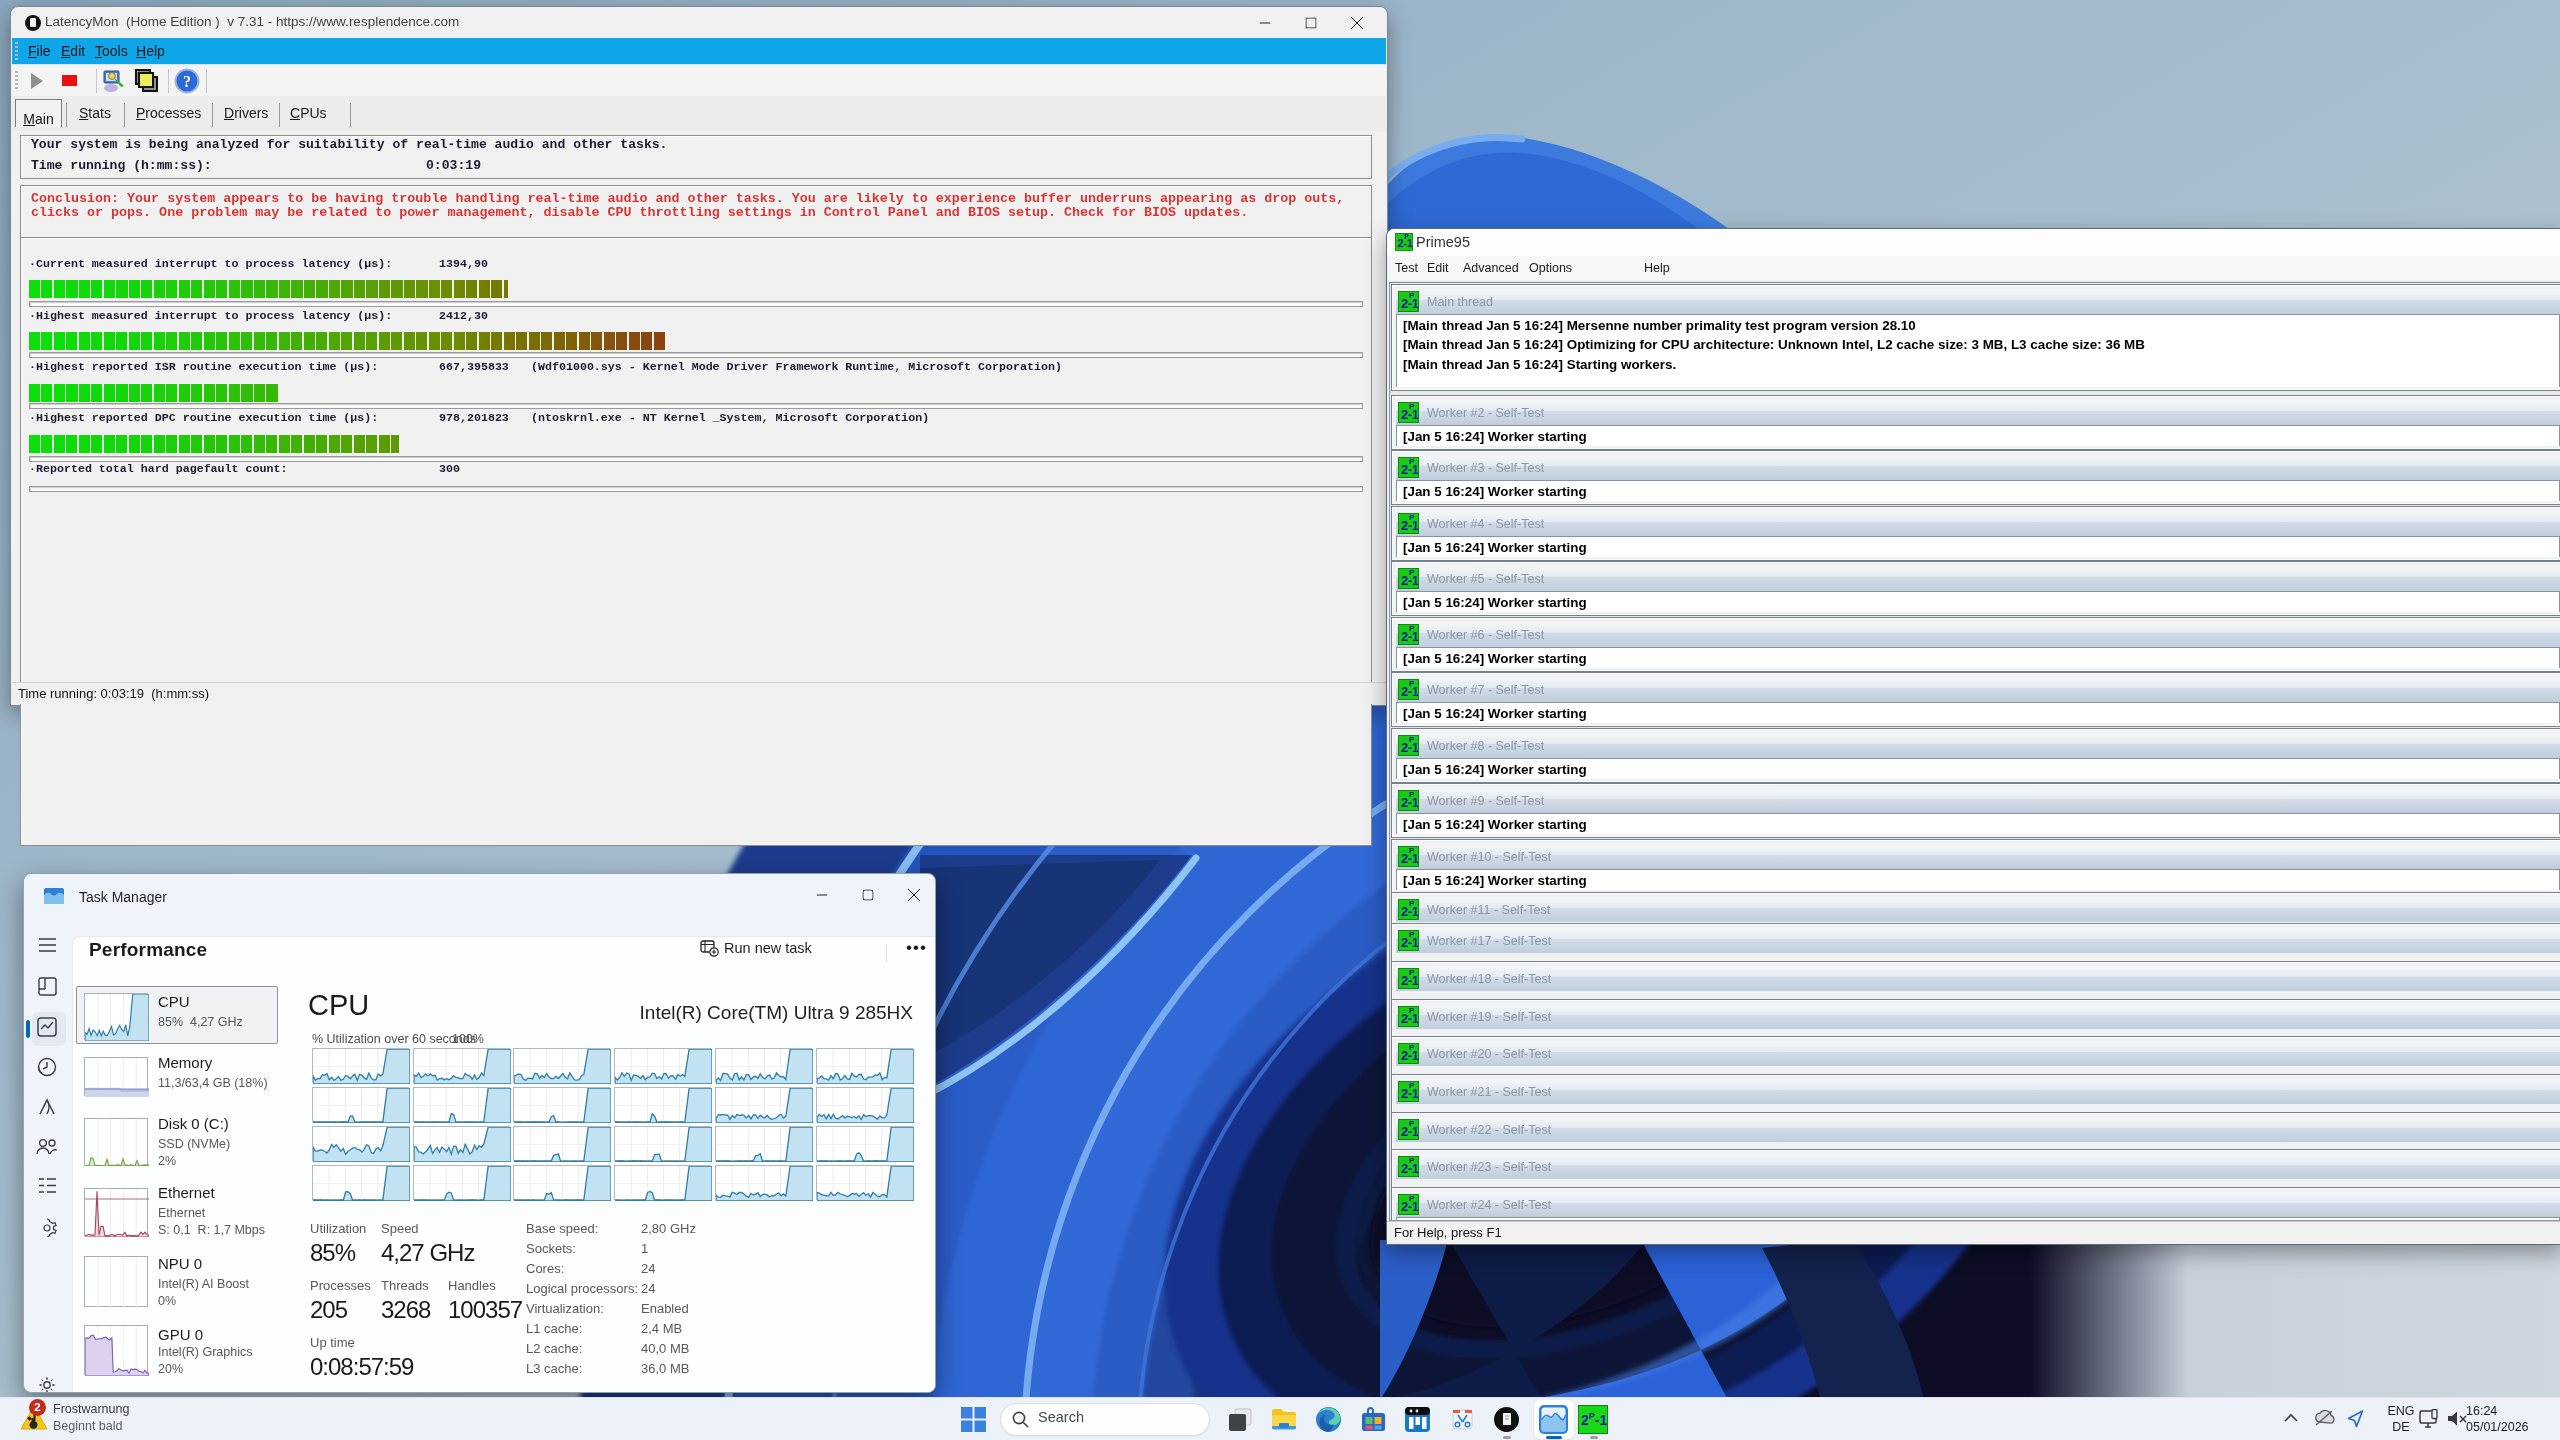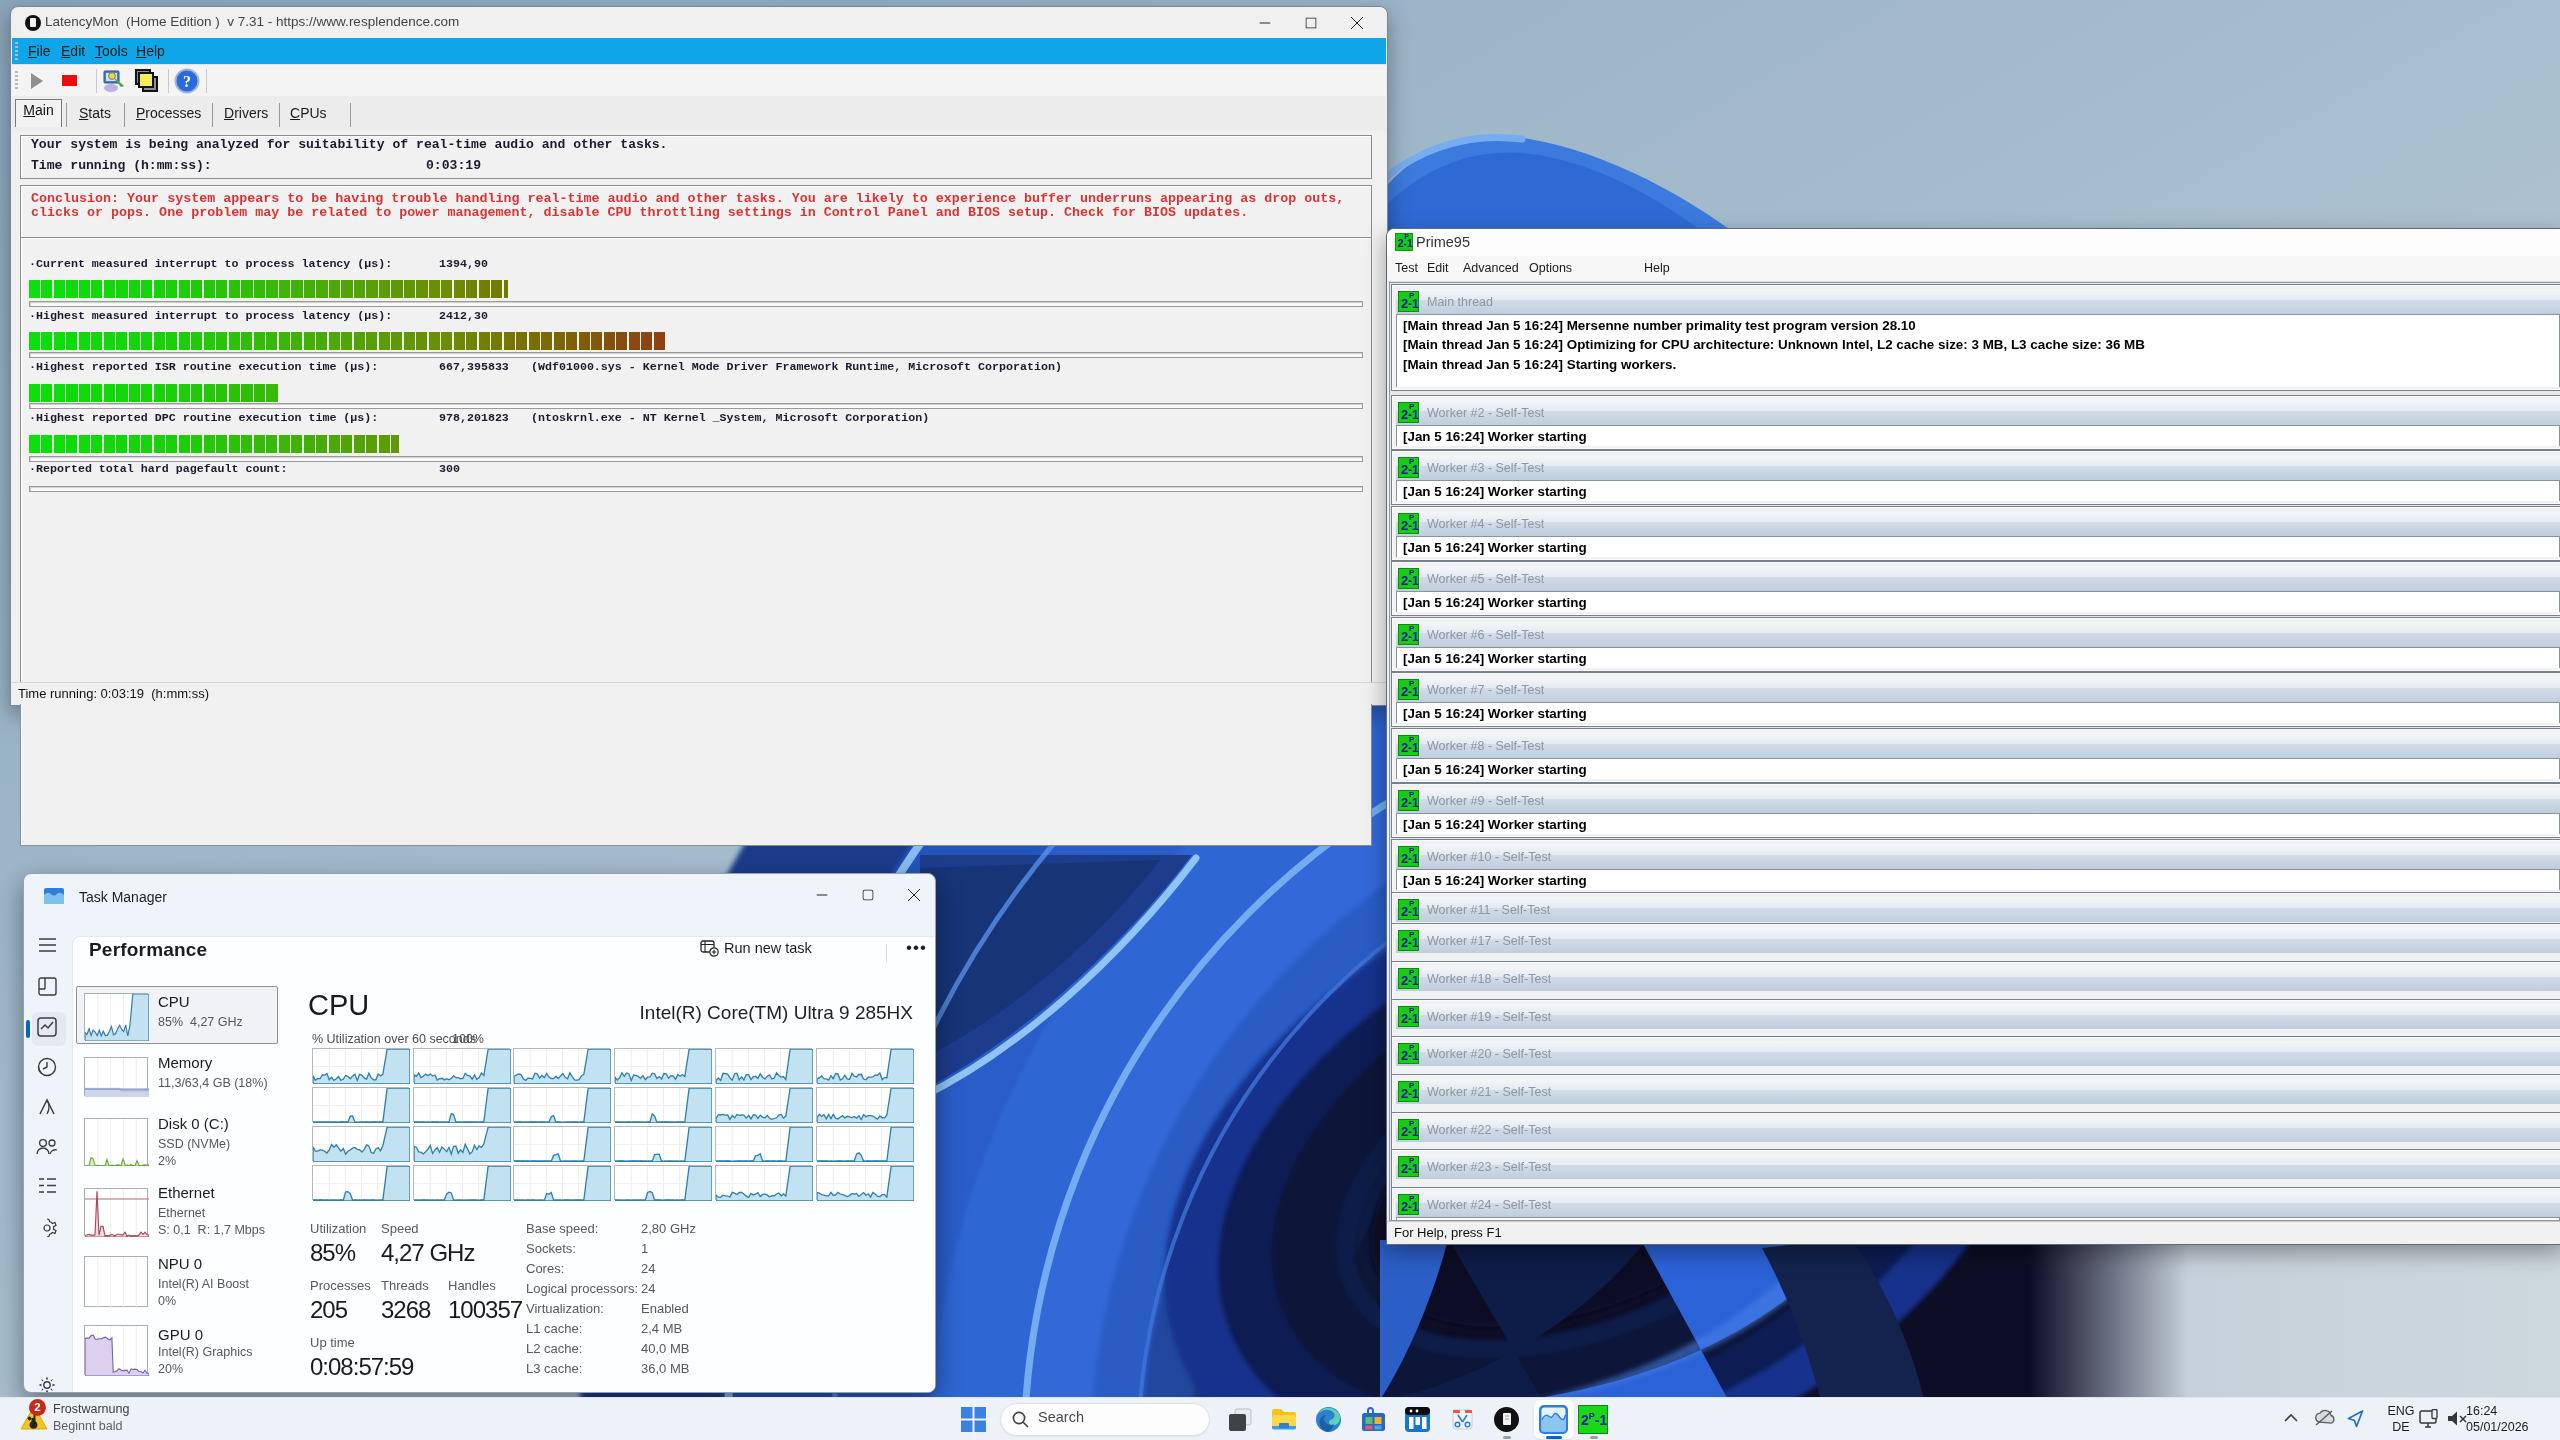--- a/index.html
+++ b/index.html
@@ -19,21 +19,21 @@
   .capbtn svg { position:absolute; left:50%; top:50%; transform:translate(-50%,-50%); }
   #lm .menubar { position:absolute; left:1px; top:31px; right:1px; height:27px; background:#0ea5e9; border-bottom:1px solid #e2e2e2; }
   #lm .menubar span { position:absolute; top:5px; font-size:14px; color:#1a1a1a; }
   #lm .menubar span u { text-decoration:underline; }
   #lm .toolbar { position:absolute; left:1px; top:59px; right:1px; height:30px; background:#f4f4f4; }
   .tsep { position:absolute; top:3px; height:24px; width:1px; background:#c9c9c9; }
   #lm .tabs { position:absolute; left:1px; top:89px; right:1px; height:35px; background:#ececec; }
   #lm .tab { position:absolute; top:9px; font-size:14px; color:#1a1a1a; }
   #lm .tab u { text-decoration:underline; }
   #lm .maintab { position:absolute; left:3px; top:3px; width:47px; height:28px; background:#f2f2f2;
-     border:1px solid #7a7a7a; border-bottom:none; text-align:center; padding-top:2px; font-size:14px; }
+     border:1px solid #7a7a7a; border-bottom:none; text-align:center; padding-top:11px; font-size:14px; }
   .vline { position:absolute; width:1px; background:#9a9a9a; top:7px; height:24px; }
   .sunkbox { position:absolute; background:#f1f1f1; border:1px solid #8d8d8d; box-shadow:inset 1px 1px 0 #ffffff; }
   .monotx { position:absolute; font-family:"Liberation Mono",monospace; font-size:11.65px; font-weight:bold; color:#1b1b2f; white-space:pre; }
   .mono1 { font-size:13.1px; }
   .mono2 { font-size:13.35px; }
   .redtx { color:#d93434; }
   .lmbar { position:absolute; height:18px;
     background-image:
       repeating-linear-gradient(90deg, rgba(241,241,241,0) 0px, rgba(241,241,241,0) 11px, #e8f8e8 11px, #e8f8e8 12.5px),
       linear-gradient(90deg, #0ae00a 0px, #15d409 120px, #2fbe07 220px, #52a405 320px, #6d8c03 420px, #777502 480px, #7f600a 545px, #894a10 600px, #8f4012 637px);

